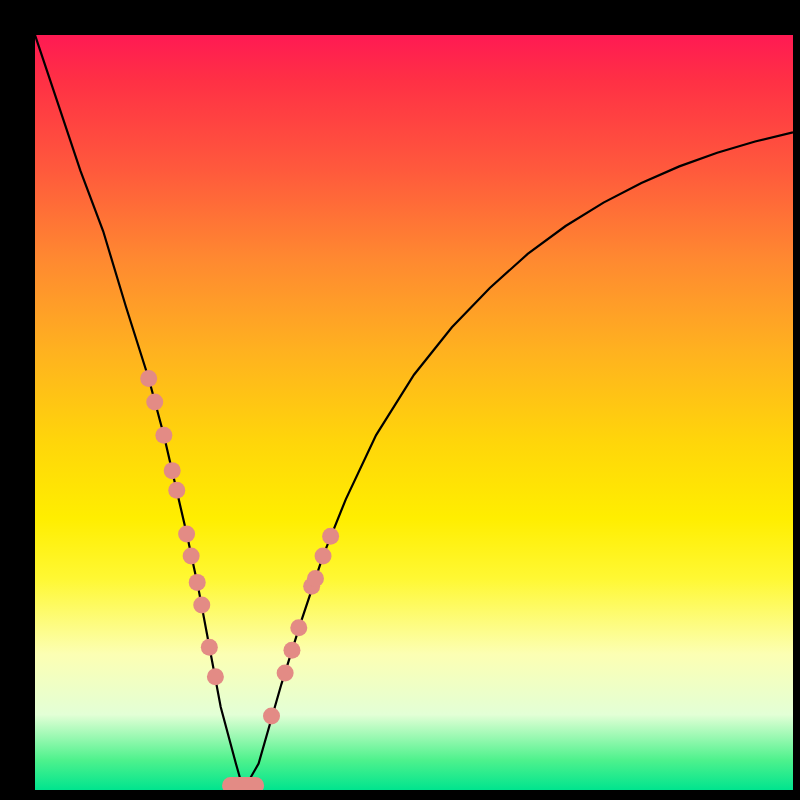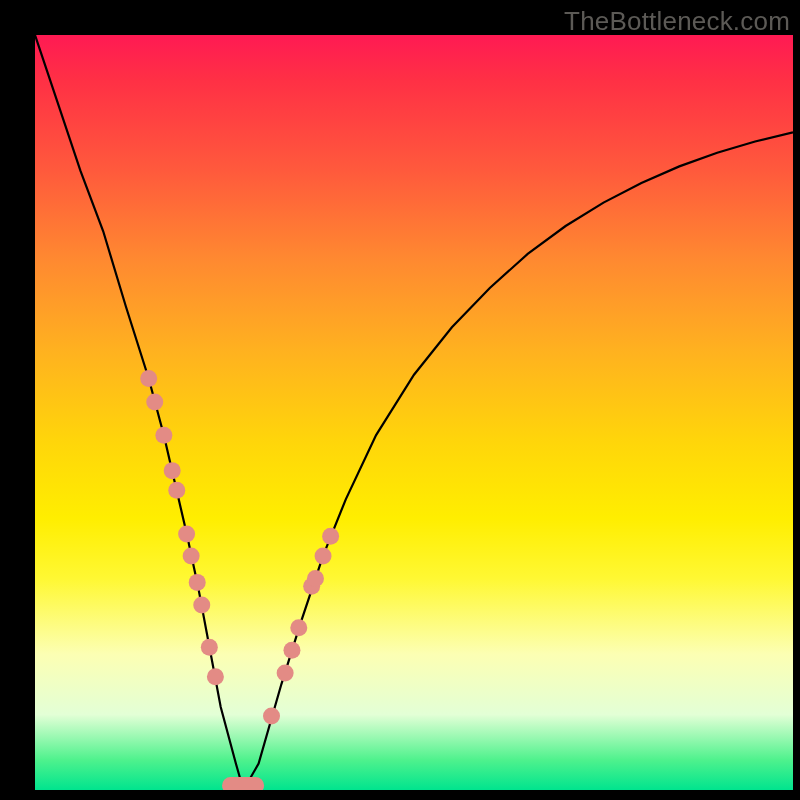--- a/index.html
+++ b/index.html
@@ -92,14 +92,13 @@
           <circle cx="256.96" cy="615.33" r="8.5" class="marker"></circle>
           <circle cx="263.78" cy="592.67" r="8.5" class="marker"></circle>
           <circle cx="276.67" cy="551.15" r="8.5" class="marker"></circle>
           <circle cx="280.46" cy="543.60" r="8.5" class="marker"></circle>
           <circle cx="288.04" cy="520.95" r="8.5" class="marker"></circle>
           <circle cx="295.62" cy="501.32" r="8.5" class="marker"></circle>
           <rect x="187.06" y="741.97" width="42.01" height="17.00" rx="8.5" ry="8.5" class="marker-pill"></rect>
         </g>
     </svg>
   </div>
-  <div class="watermark">TheBottleneck.com</div>
 </div>
 
 </body></html>

